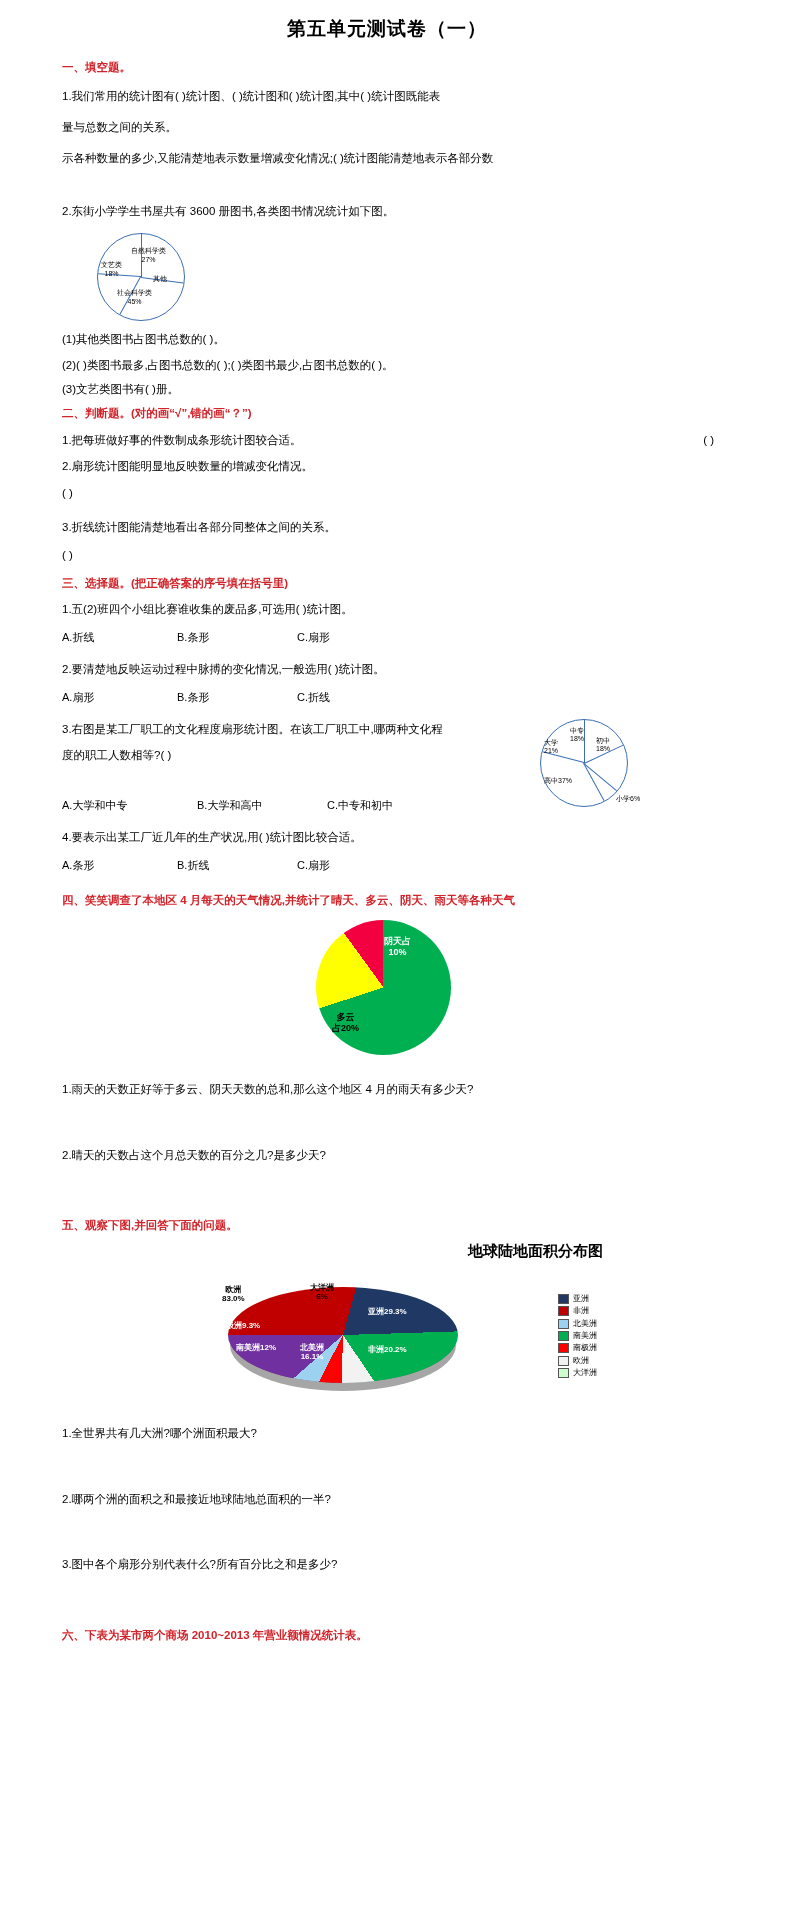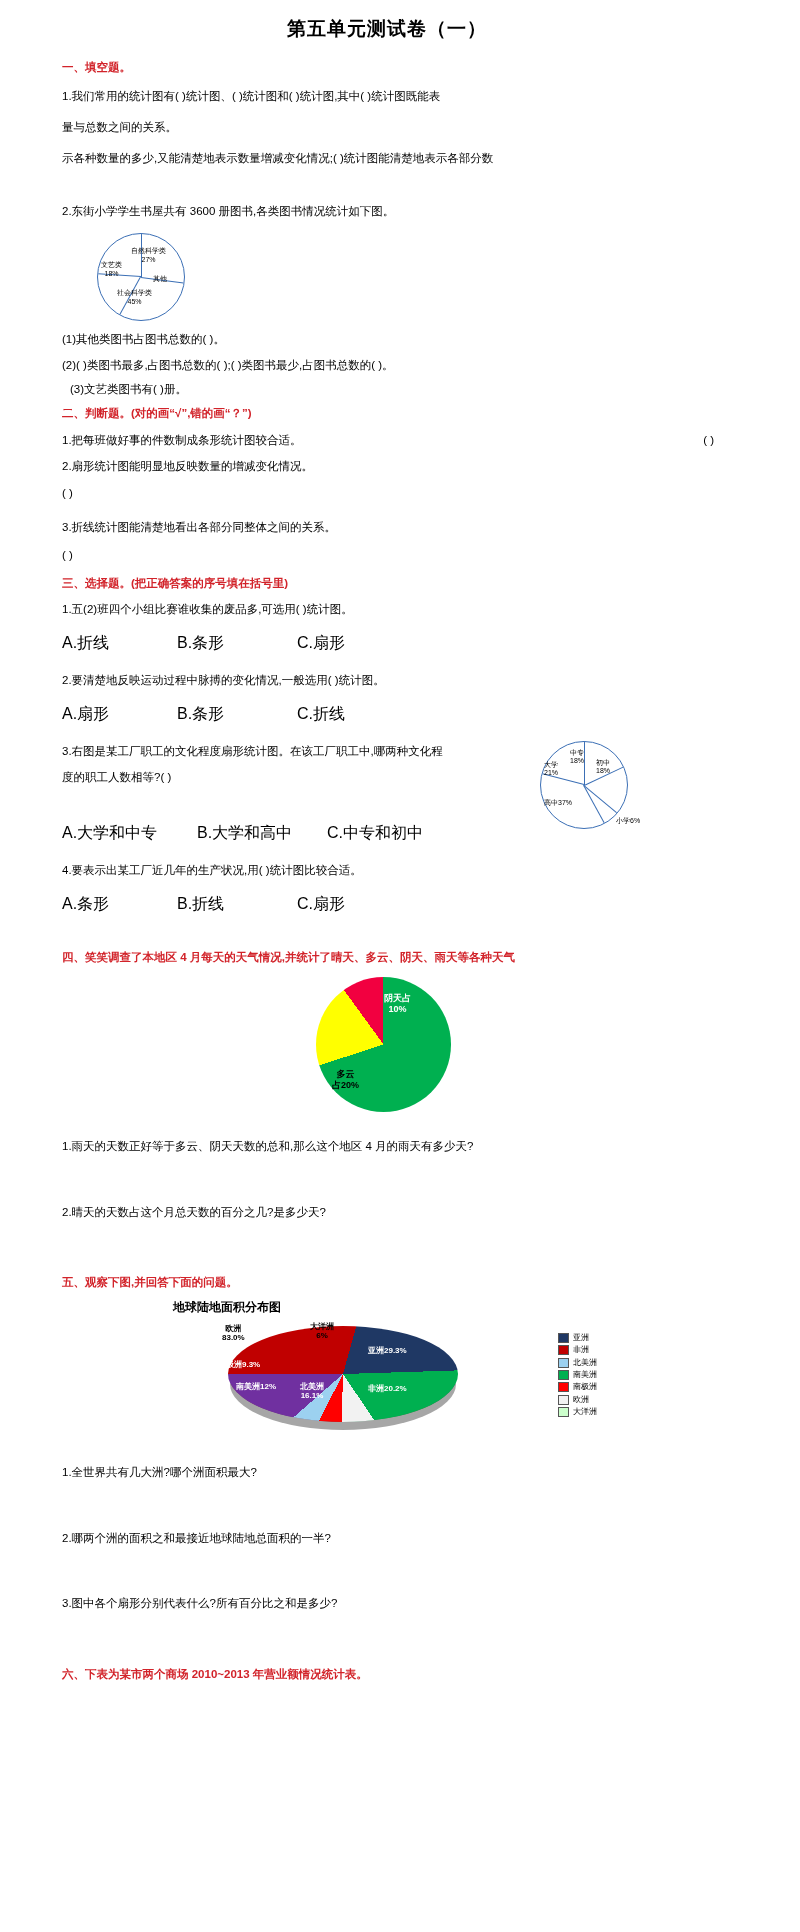--- a/index.html
+++ b/index.html
@@ -44,21 +44,21 @@
     font-size: 11.5px;
     line-height: 2.35;
     margin: 0 0 4px 0;
   }
   .q.tight { line-height: 1.9; }
   .spacer-10 { height: 10px; }
   .spacer-16 { height: 16px; }
   .spacer-22 { height: 22px; }
   .spacer-40 { height: 40px; }
   .choices {
-    font-size: 16px;
+    font-size: 11px;
     line-height: 2.2;
     display: flex;
   }
   .choices span { display: inline-block; }
   .c1 { width: 115px; }
   .c2 { width: 120px; }
   .paren {
     font-size: 11.5px;
     line-height: 2.2;
   }
@@ -156,24 +156,24 @@
     white-space: nowrap;
   }
 
   
   .cont-wrap {
     margin: 6px auto 8px auto;
     width: 430px;
     position: relative;
   }
   .cont-title {
-    text-align: left;
-    font-size: 12px;
+    text-align: right;
+    font-size: 15px;
     font-weight: bold;
-    margin-bottom: 4px;
+    margin-bottom: 20px;
   }
   .cont-body {
     position: relative;
     height: 118px;
   }
   .cont-pie-box {
     position: absolute;
     left: 55px;
     top: 6px;
     width: 230px;
@@ -272,21 +272,21 @@
         <span>45%</span>
       </div>
       <div class="lbl" style="left: 4px; top: 28px;">
         <span>文艺类</span><br>
         <span>18%</span>
       </div>
     </div>
 
     <div class="q tight">(1)其他类图书占图书总数的(        )。</div>
     <div class="q tight">(2)(            )类图书最多,占图书总数的(        );(     )类图书最少,占图书总数的(       )。</div>
-    <div class="q tight" style="line-height:1.5;margin-left:8px;">(3)文艺类图书有(            )册。</div>
+    <div class="q tight" style="line-height:1.5;">(3)文艺类图书有(            )册。</div>
 
     <div class="sec-head">二、判断题。(对的画“√”,错的画“？”)</div>
 
     <div class="q tight">
       <span class="right-paren">(      )</span>
       <span>1.把每班做好事的件数制成条形统计图较合适。</span>
     </div>
     <div class="clear"></div>
 
     <div class="q tight">2.扇形统计图能明显地反映数量的增减变化情况。</div>
@@ -356,21 +356,21 @@
 
     <div class="spacer-10"></div>
 
     <div class="q tight">4.要表示出某工厂近几年的生产状况,用(       )统计图比较合适。</div>
     <div class="choices">
       <span class="c1">A.条形</span>
       <span class="c2">B.折线</span>
       <span>C.扇形</span>
     </div>
 
-    <div class="sec-head" style="margin-top:27px;">
+    <div class="sec-head" style="margin-top:14px;">
       <div>四、笑笑调查了本地区 4 月每天的天气情况,并统计了晴天、多云、阴天、雨天等各种天气</div>
     </div>
 
     <div class="pie-weather-wrap">
       <div class="pie-weather"></div>
       <div class="w-lbl" style="left: 96px; top: 16px;">
         <span>阴天占</span><br>
         <span>10%</span>
       </div>
       <div class="w-lbl" style="left: 44px; top: 72px; color:#000;margin-top:20px;">

